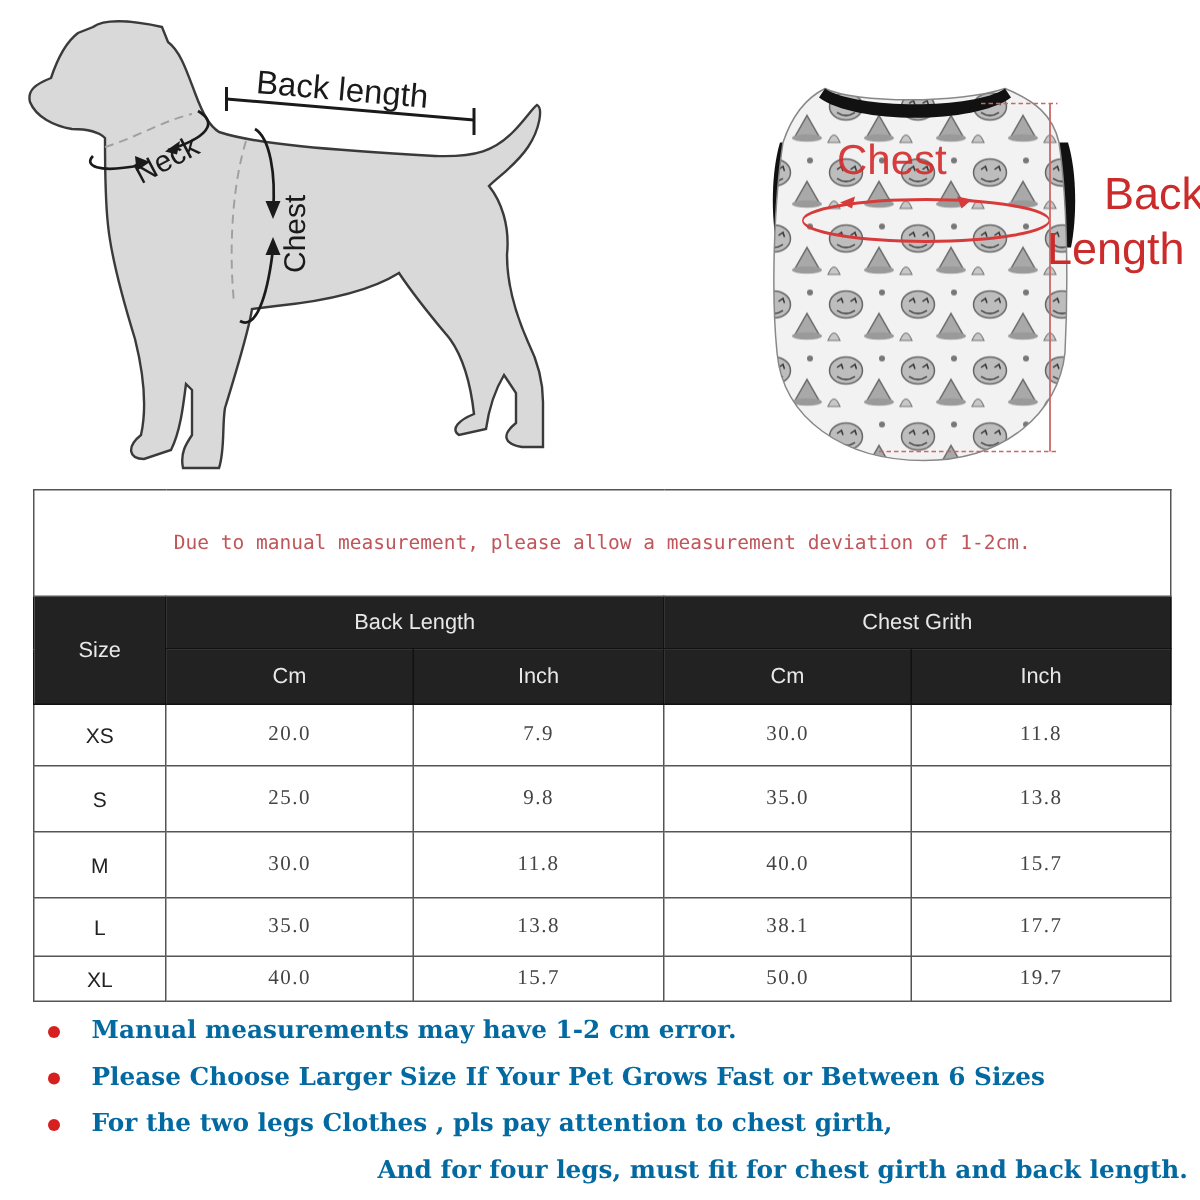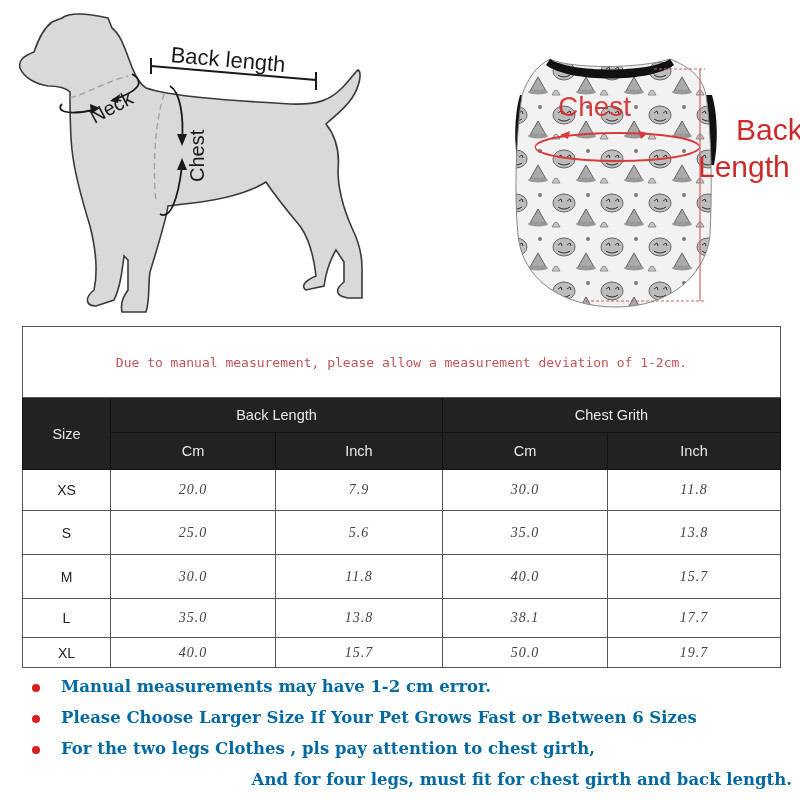--- a/index.html
+++ b/index.html
@@ -24,21 +24,21 @@
   
   #size-table { left:22px; top:326px; width:758px; border-collapse:collapse; table-layout:fixed; }
   #size-table td, #size-table th { border:1px solid #555; padding:0; text-align:center; }
   .notice-cell { height:70px; background:#fff;
      font-family:"DejaVu Sans Mono", "Liberation Mono", monospace; font-size:13px; color:#c0555a; }
   .hdr { background:#222222; color:#e8e8e8; font-family:"Liberation Sans", sans-serif;
          font-size:14.5px; font-weight:normal; border-color:#111 !important; }
   .hdr-top { height:35px; }
   .hdr-sub { height:37px; }
   .size-cell { font-family:"Liberation Sans", sans-serif; font-size:14px; color:#222; }
-  .val-cell { font-family:"Liberation Serif", serif; font-size:14px; color:#444; letter-spacing:1px;font-style:italic; }
+  .val-cell { font-family:"Liberation Serif", serif; font-size:14px; color:#444; letter-spacing:1px; }
   .r0 { height:41px; } .r1 { height:44px; } .r2 { height:44px; } .r3 { height:39px; } .r4 { height:30px; }
 
   
   #notes { left:32px; top:676px; width:760px; }
   .note { position:relative; padding-left:29px; height:31px; line-height:22px;
           font-family:"DejaVu Serif", "Liberation Serif", serif; font-size:16.5px; color:#0369a1; font-weight:bold; }
   .bullet { position:absolute; left:0; top:8px; width:8px; height:8px; border-radius:50%; background:#d61f1f; }
   .note.cont { padding-left:29px;text-align:right; }
 </style>
 </head>
@@ -140,21 +140,21 @@
   <tr class="r0">
     <td class="size-cell">XS</td>
     <td class="val-cell">20.0</td>
     <td class="val-cell">7.9</td>
     <td class="val-cell">30.0</td>
     <td class="val-cell">11.8</td>
   </tr>
   <tr class="r1">
     <td class="size-cell">S</td>
     <td class="val-cell">25.0</td>
-    <td class="val-cell">5.6</td>
+    <td class="val-cell">9.8</td>
     <td class="val-cell">35.0</td>
     <td class="val-cell">13.8</td>
   </tr>
   <tr class="r2">
     <td class="size-cell">M</td>
     <td class="val-cell">30.0</td>
     <td class="val-cell">11.8</td>
     <td class="val-cell">40.0</td>
     <td class="val-cell">15.7</td>
   </tr>

